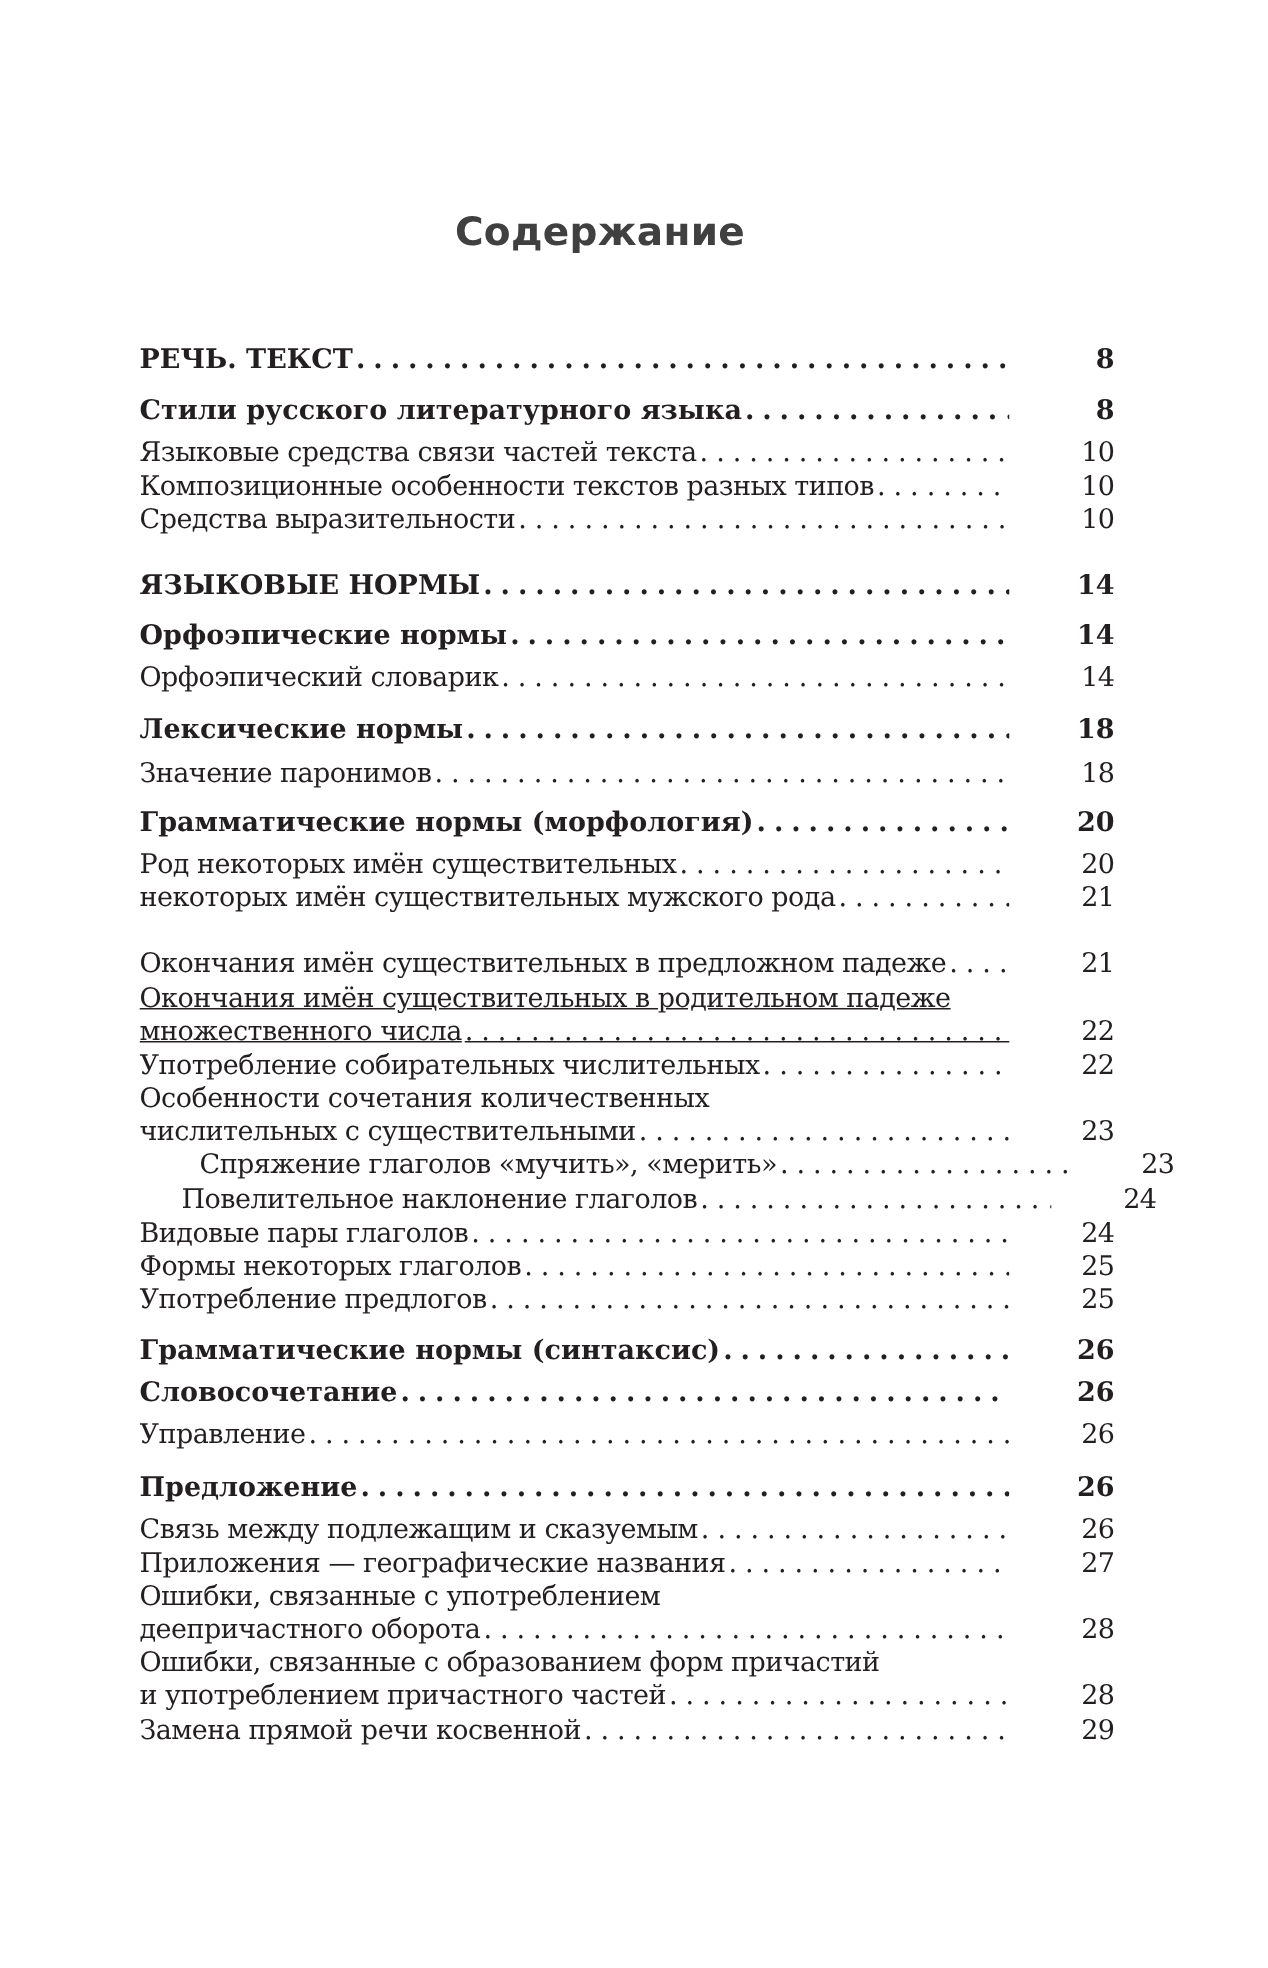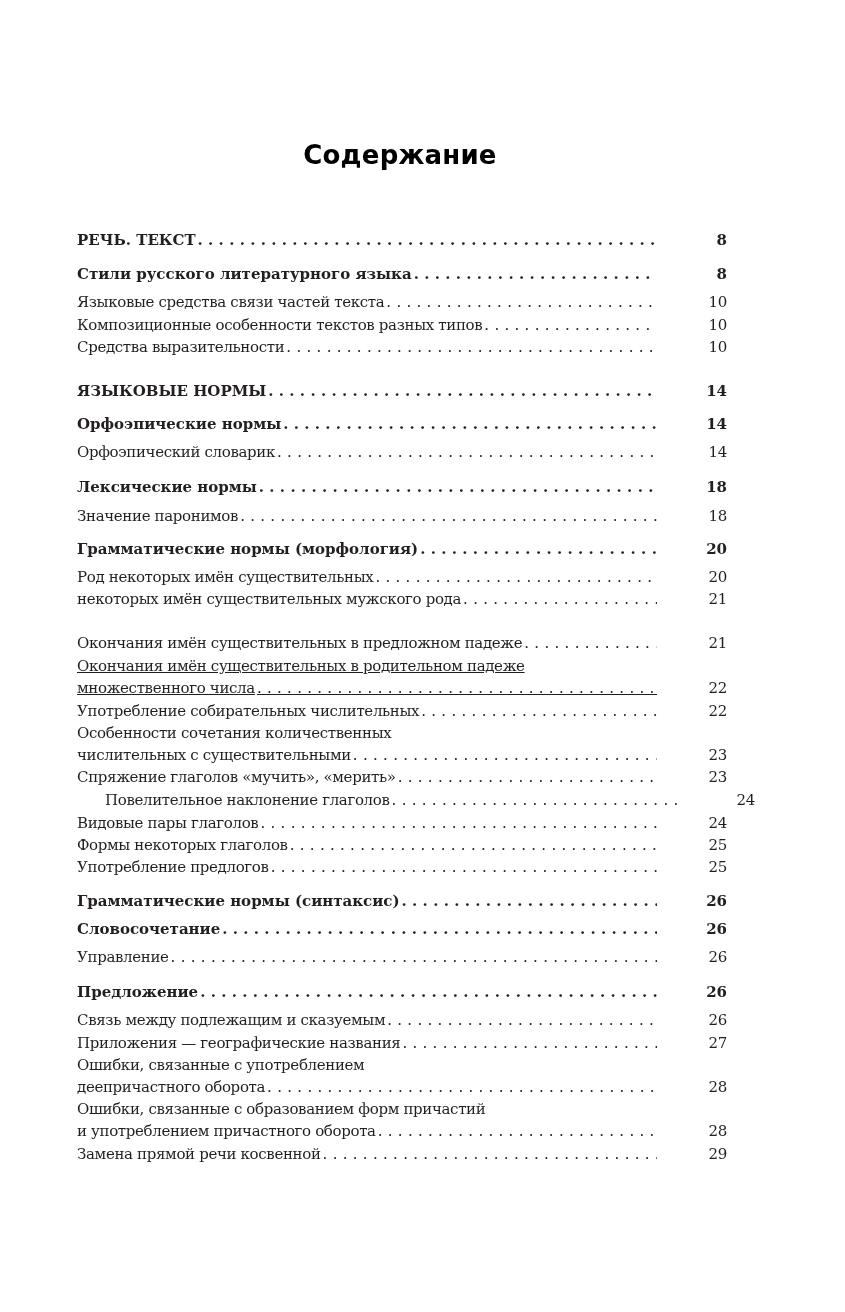--- a/index.html
+++ b/index.html
@@ -1,22 +1,22 @@
 <!DOCTYPE html>
 <html><head>
 <meta charset="utf-8">
 <style>
   html, body { margin: 0; padding: 0; background: #ffffff; }
   body { width: 845px; height: 1312px; position: relative; overflow: hidden;
          font-family: "DejaVu Serif", "Liberation Serif", serif; color: #231f20; }
   .title { position: absolute; top: 140px; left: 0; width: 800px; text-align: center;
            font-family: "DejaVu Sans", "Liberation Sans", sans-serif; font-weight: bold;
-           font-size: 26px; color: #000000; letter-spacing: 0.2px; }
+           font-size: 26px; color: #404040; letter-spacing: 0.2px; }
   .toc { position: absolute; left: 77px; top: 0; width: 650px; }
-  .entry { position: absolute; left: 0; width: 650px; font-size: 15px; line-height: 22px; }
+  .entry { position: absolute; left: 16px; width: 650px; font-size: 18px; line-height: 22px; }
   .entry .text-wrap { display: block; width: 580px; }
   .entry .line { display: block; white-space: nowrap; overflow: hidden; }
   .entry .last { display: flex; align-items: baseline; }
   .entry .label { white-space: nowrap; flex: 0 0 auto; }
   .entry .leader { flex: 1 1 auto; overflow: hidden; white-space: nowrap; letter-spacing: 5.3px;
                    padding-left: 2px; color: #231f20; }
   .entry .page { position: absolute; right: 0; bottom: 0; line-height: 22px; text-align: right; width: 40px; }
   .bold { font-weight: bold; }
   .cond { letter-spacing: -0.35px; }
 </style>
@@ -174,21 +174,21 @@
     <div class="entry cond" style="top: 722px;">
       <span class="text-wrap">
         <span class="line"><span class="label">Особенности сочетания количественных</span></span>
         <span class="line last">
           <span class="label">числительных с существительными</span>
           <span class="leader">........................................................................................</span>
         </span>
       </span>
       <span class="page">23</span>
     </div>
-    <div class="entry cond" style="top: 766px;">
+    <div class="entry cond" style="top: 766px; margin-left: 40px;">
       <span class="text-wrap">
         <span class="line last">
           <span class="label">Спряжение глаголов «мучить», «мерить»</span>
           <span class="leader">........................................................................................</span>
         </span>
       </span>
       <span class="page">23</span>
     </div>
     <div class="entry cond" style="top: 789px; margin-left: 28px;">
       <span class="text-wrap">
@@ -287,21 +287,21 @@
           <span class="label">деепричастного оборота</span>
           <span class="leader">........................................................................................</span>
         </span>
       </span>
       <span class="page">28</span>
     </div>
     <div class="entry cond" style="top: 1098px;">
       <span class="text-wrap">
         <span class="line"><span class="label">Ошибки, связанные с образованием форм причастий</span></span>
         <span class="line last">
-          <span class="label">и употреблением причастного оборота</span>
+          <span class="label">и употреблением причастного частей</span>
           <span class="leader">........................................................................................</span>
         </span>
       </span>
       <span class="page">28</span>
     </div>
     <div class="entry cond" style="top: 1143px;">
       <span class="text-wrap">
         <span class="line last">
           <span class="label">Замена прямой речи косвенной</span>
           <span class="leader">........................................................................................</span>

